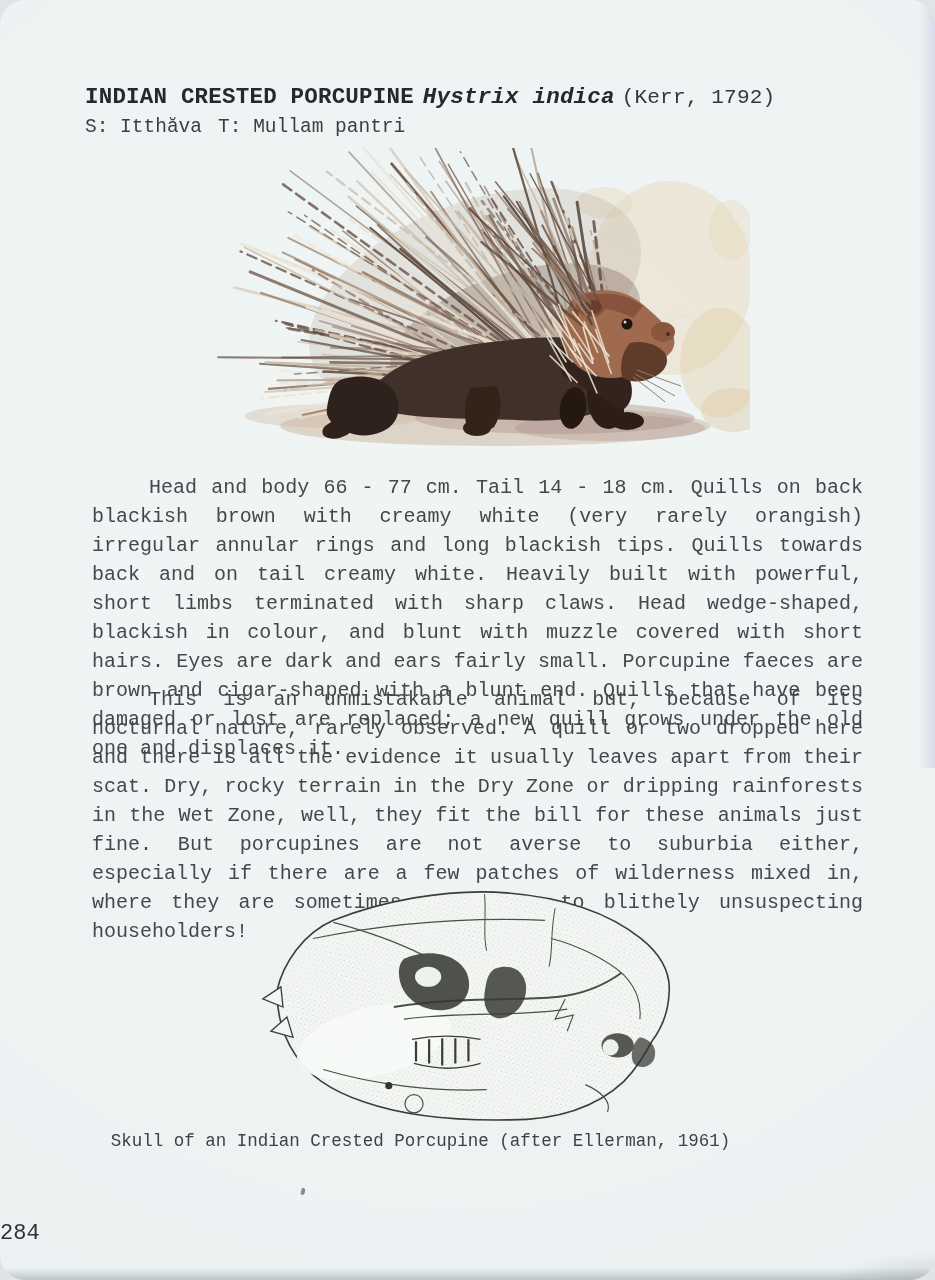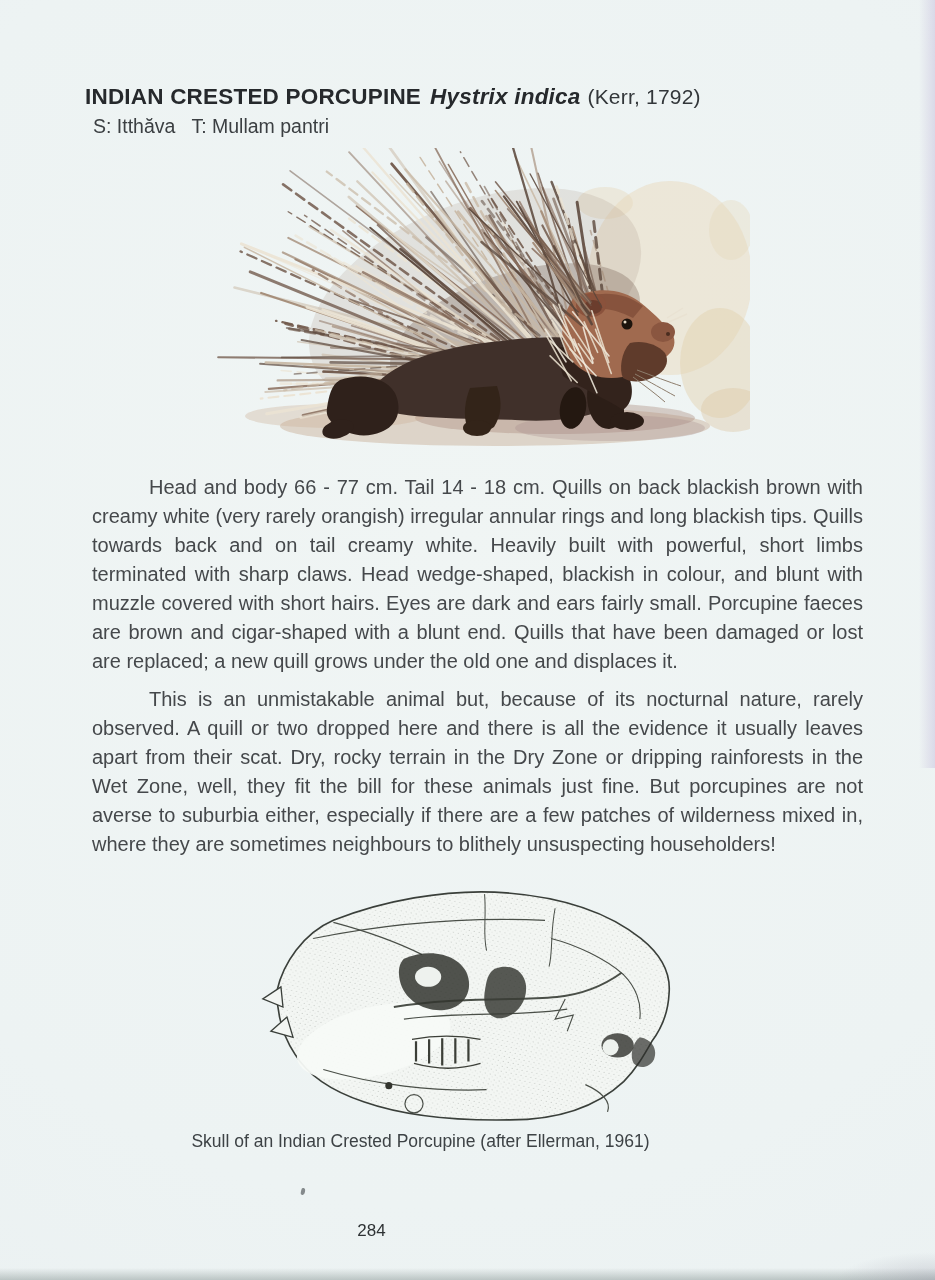--- a/index.html
+++ b/index.html
@@ -1,24 +1,25 @@
 <!DOCTYPE html>
 <html><head>
 <meta charset="utf-8">
 <style>
   html,body{margin:0;padding:0;background:#dfe5e6;}
   .page{
     position:relative;
     width:935px;height:1280px;
     margin:0 auto;
     overflow:hidden;
-    font-family:Liberation Sans, sans-serif;
+    font-family:Liberation Mono, monospace;
     color:#45484b;
     background:
       radial-gradient(130% 95% at 48% 42%, #f0f5f4 0%, #edf3f3 55%, #e9eff1 100%);
+    border-radius: 25px;
   }
   .edge-right{
     position:absolute;top:0;right:0;width:16px;height:60%;
     background:linear-gradient(to left, rgba(186,175,214,.38), rgba(186,175,214,0));
     pointer-events:none;
   }
   .edge-bottom{
     position:absolute;bottom:0;left:0;width:100%;height:12px;
     background:linear-gradient(to top, rgba(134,148,146,.48), rgba(134,148,146,0));
     pointer-events:none;
@@ -29,39 +30,39 @@
     pointer-events:none;
   }
   header{position:absolute;left:85px;top:84px;width:780px;}
   h1{
     margin:0;font-size:22.5px;line-height:26px;font-weight:bold;color:#26292c;
     letter-spacing:.2px;white-space:nowrap;
   }
   h1 .sci{font-style:italic;margin-left:9px;}
   h1 .auth{font-weight:normal;margin-left:7px;font-size:21px;color:#33373a;}
   .vernacular{
-    margin:5px 0 0 8px;font-size:19.5px;color:#3b3f42;
+    margin:5px 0 0 0;font-size:19.5px;color:#3b3f42;
   }
   .vernacular .tamil{margin-left:16px;}
   .figure-porcupine{position:absolute;left:175px;top:148px;width:575px;height:310px;}
   .figure-skull{position:absolute;left:252px;top:878px;width:450px;height:252px;}
   .para{
     position:absolute;left:92px;width:771px;margin:0;
     font-size:20px;line-height:29px;text-align:justify;text-indent:57px;
     color:#45484b;
   }
   .para-1{top:473px;}
   .para-2{top:685px;}
   .skull-caption{
     position:absolute;left:0;top:1131px;width:841px;margin:0;
     text-align:center;font-size:17.5px;color:#3d4245;
   }
   .page-number{
     position:absolute;left:0;top:1221px;width:743px;
-    text-align:center;font-size:17px;color:#2e3234;
+    font-size:22px;color:#2e3234;
   }
   .speck{
     position:absolute;left:301px;top:1188px;width:4px;height:7px;
     background:#6a6f72;border-radius:40% 60% 60% 40%;transform:rotate(12deg);opacity:.8;
   }
   svg{display:block;width:100%;height:100%;}
 </style>
 </head>
 <body>
 

